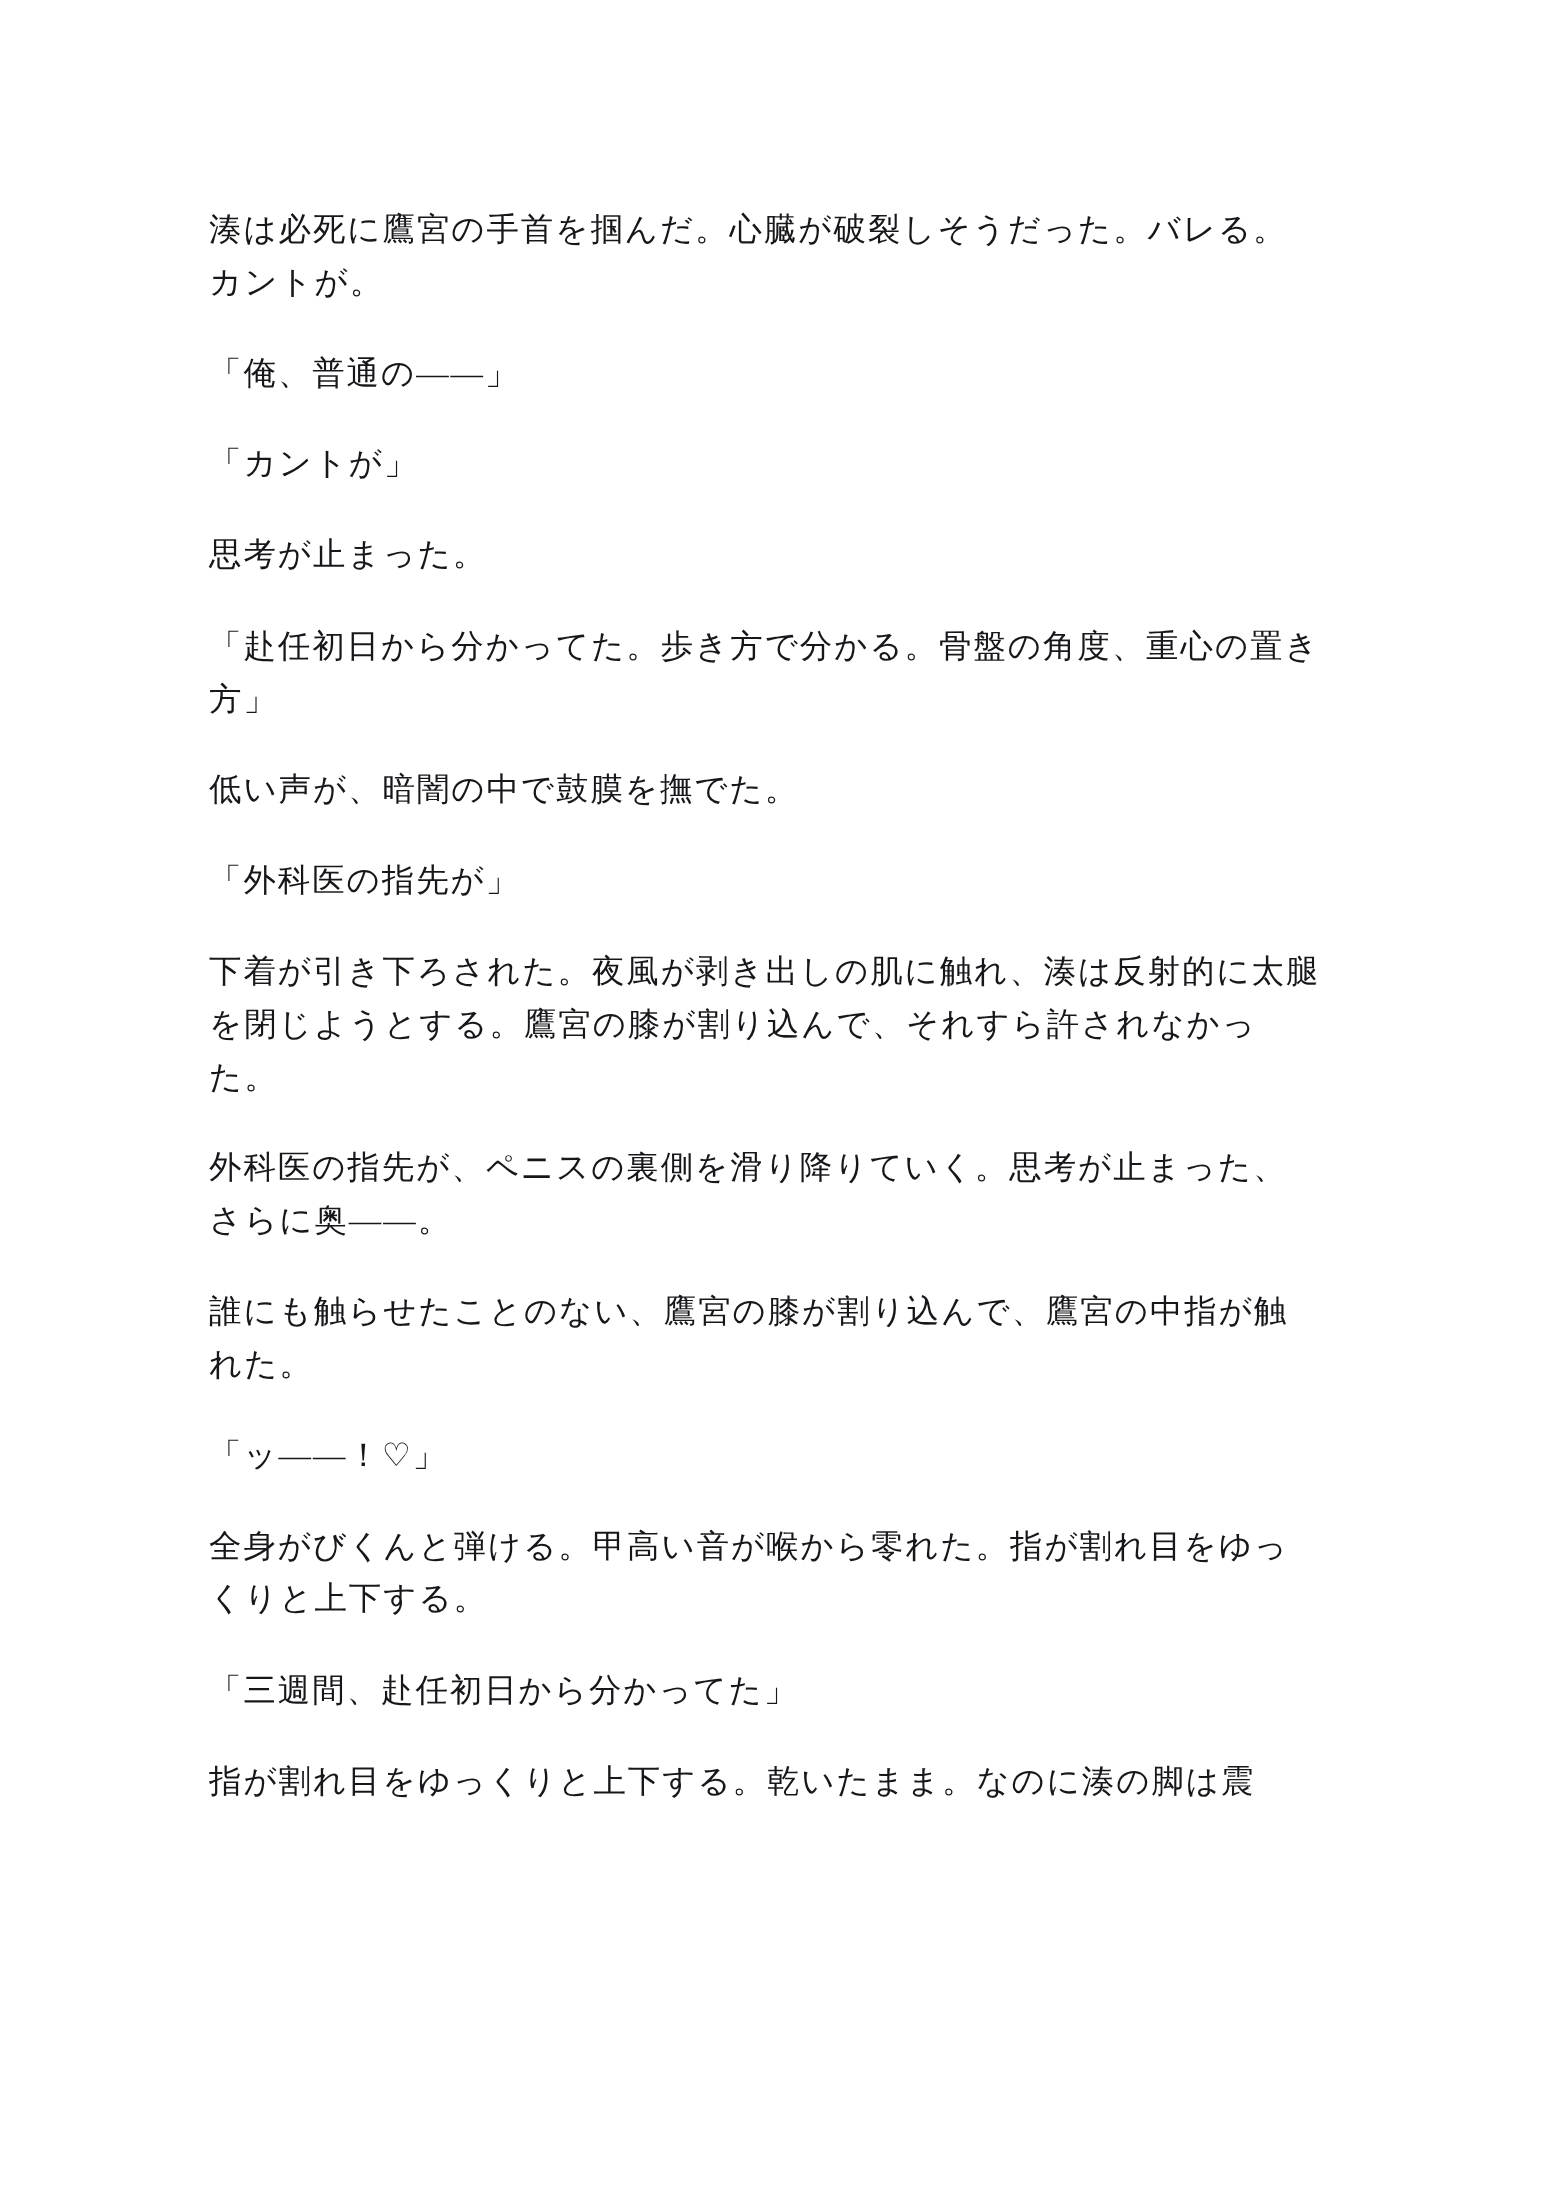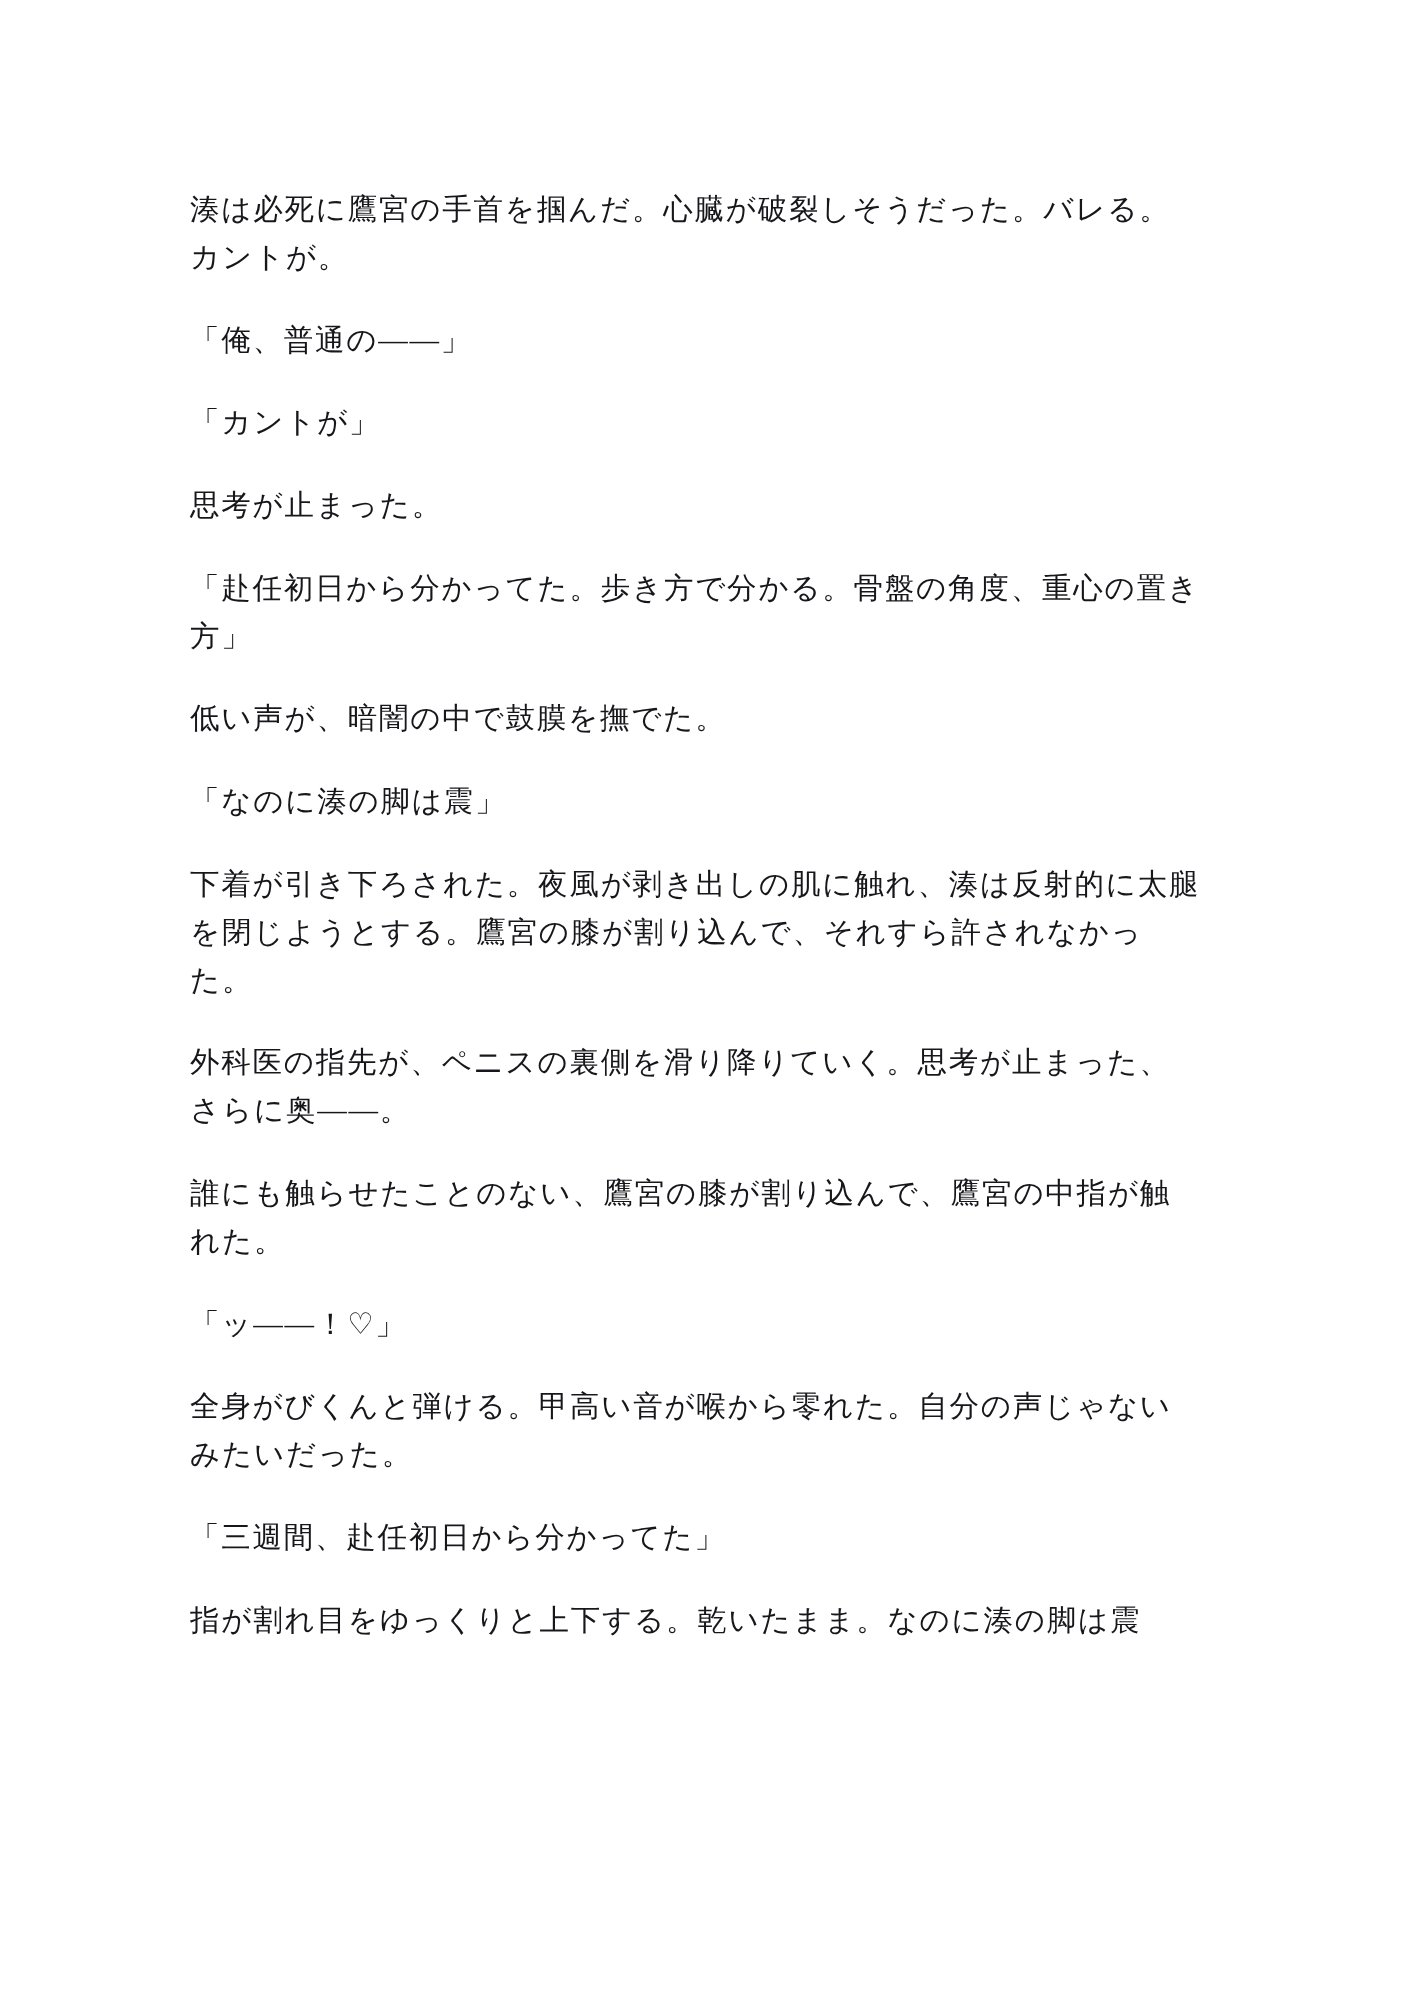--- a/index.html
+++ b/index.html
@@ -41,22 +41,22 @@
 <body>
 
 <div class="page">
   <div class="doc-body">
     <p class="para">湊は必死に鷹宮の手首を掴んだ。心臓が破裂しそうだった。バレる。カントが。</p>
     <p class="para">「俺、普通の――」</p>
     <p class="para">「カントが」</p>
     <p class="para">思考が止まった。</p>
     <p class="para">「赴任初日から分かってた。歩き方で分かる。骨盤の角度、重心の置き方」</p>
     <p class="para">低い声が、暗闇の中で鼓膜を撫でた。</p>
-    <p class="para">「なのに湊の脚は震」</p>
+    <p class="para">「外科医の指先が」</p>
     <p class="para">下着が引き下ろされた。夜風が剥き出しの肌に触れ、湊は反射的に太腿を閉じようとする。鷹宮の膝が割り込んで、それすら許されなかった。</p>
     <p class="para">外科医の指先が、ペニスの裏側を滑り降りていく。思考が止まった、さらに奥――。</p>
     <p class="para">誰にも触らせたことのない、鷹宮の膝が割り込んで、鷹宮の中指が触れた。</p>
     <p class="para">「ッ――！♡」</p>
-    <p class="para">全身がびくんと弾ける。甲高い音が喉から零れた。自分の声じゃないみたいだった。</p>
+    <p class="para">全身がびくんと弾ける。甲高い音が喉から零れた。指が割れ目をゆっくりと上下する。</p>
     <p class="para">「三週間、赴任初日から分かってた」</p>
     <p class="para">指が割れ目をゆっくりと上下する。乾いたまま。なのに湊の脚は震</p>
   </div>
 </div>
 
 </body></html>

